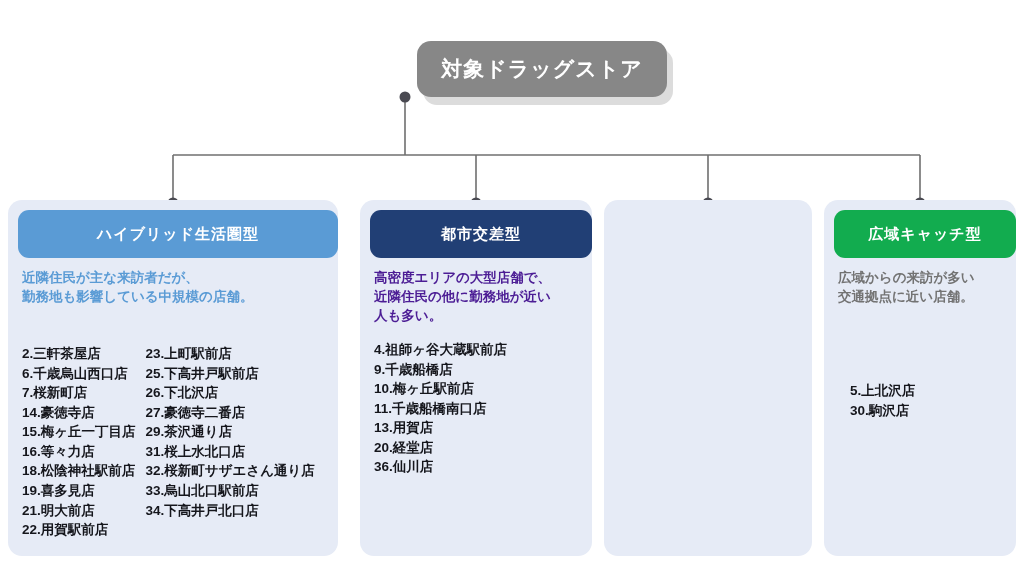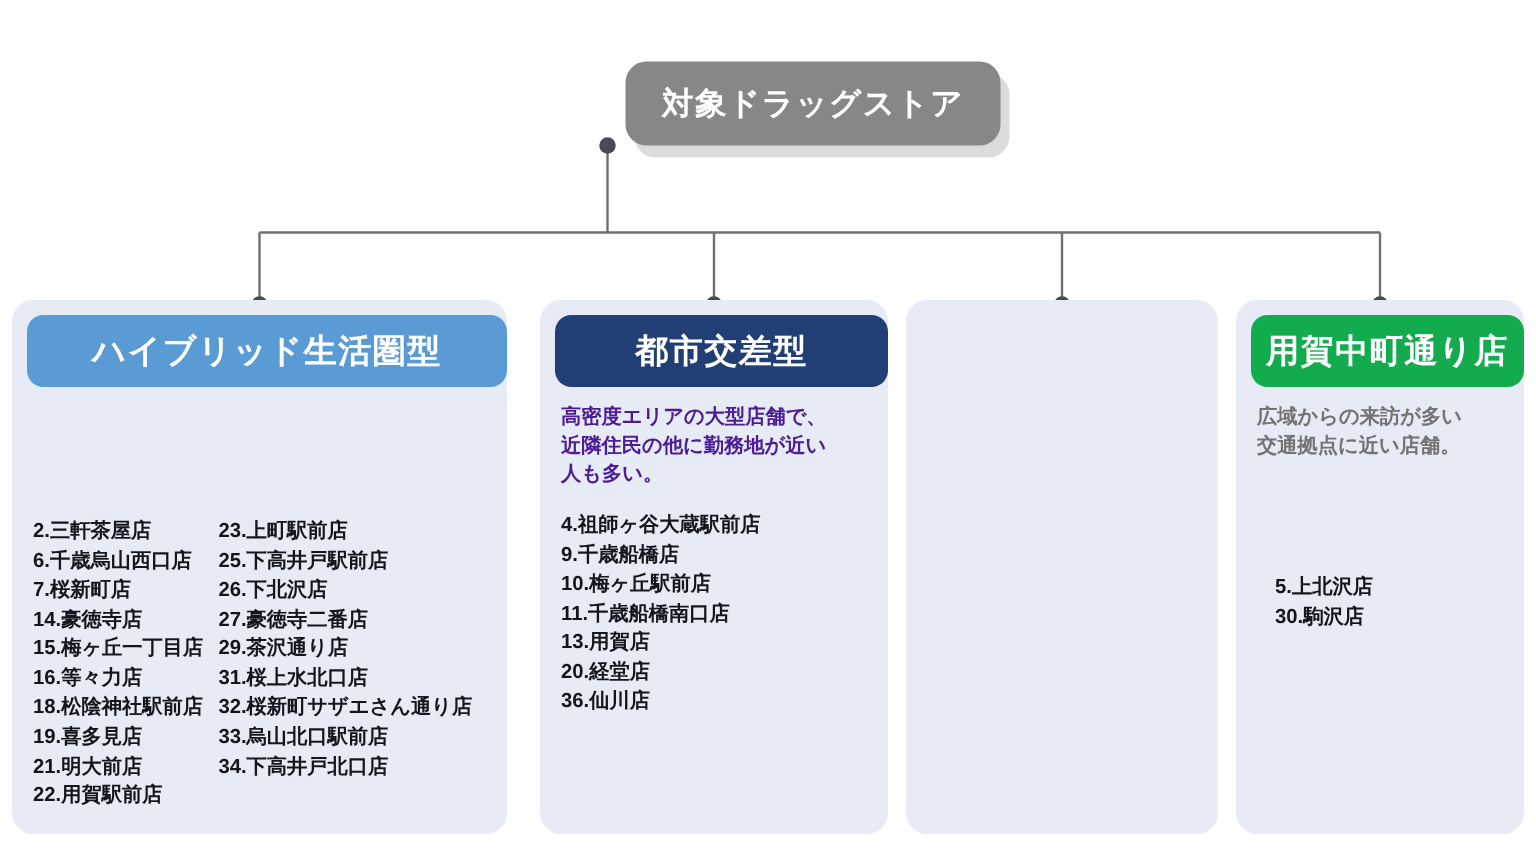--- a/index.html
+++ b/index.html
@@ -33,21 +33,21 @@
   .card{
     position:absolute;
     background:#e6ebf6;
     border-radius:14px;
     box-sizing:border-box;
   }
   .card-head{
     position:absolute;left:10px;top:10px;right:0;height:48px;
     border-radius:11px;
     display:flex;align-items:center;justify-content:center;
-    color:#ffffff;font-size:22px;font-weight:bold;letter-spacing:1px;
+    color:#ffffff;font-size:15px;font-weight:bold;letter-spacing:1px;
     box-sizing:border-box;
     text-align:left;
   }
   .card-desc{
     position:absolute;left:14px;right:12px;top:68px;
     font-size:13.5px;font-weight:bold;line-height:1.42;
     white-space:pre-line;
   }
   .card-lists{
     position:absolute;left:14px;right:10px;
@@ -92,20 +92,22 @@
 
     <circle cx="405" cy="97" r="5.5" fill="#4a4a52"></circle>
     <circle cx="173" cy="203" r="5.5" fill="#4a4a52"></circle>
     <circle cx="476" cy="203" r="5.5" fill="#4a4a52"></circle>
     <circle cx="708" cy="203" r="5.5" fill="#4a4a52"></circle>
     <circle cx="920" cy="203" r="5.5" fill="#4a4a52"></circle>
   </svg>
 
   <div class="card" id="card-1">
     <div class="card-head" style="background: rgb(90, 155, 213);">ハイブリッド生活圏型</div>
+    <div class="card-desc" style="color: rgb(90, 155, 213);">近隣住民が主な来訪者だが、
+勤務地も影響している中規模の店舗。</div>
     <div class="card-lists">
       <div class="list-col">2.三軒茶屋店
 6.千歳烏山西口店
 7.桜新町店
 14.豪徳寺店
 15.梅ヶ丘一丁目店
 16.等々力店
 18.松陰神社駅前店
 19.喜多見店
 21.明大前店
@@ -135,21 +137,21 @@
 13.用賀店
 20.経堂店
 36.仙川店</div>
     </div>
   </div>
 
   <div class="card" id="card-3">
   </div>
 
   <div class="card" id="card-4">
-    <div class="card-head" style="background: rgb(18, 172, 79);">用賀中町通り店</div>
+    <div class="card-head" style="background: rgb(18, 172, 79);">広域キャッチ型</div>
     <div class="card-desc" style="color: #737373;">広域からの来訪が多い
 交通拠点に近い店舗。</div>
     <div class="card-lists">
       <div class="list-col">5.上北沢店
 30.駒沢店</div>
     </div>
   </div>
 
 </div>
 

